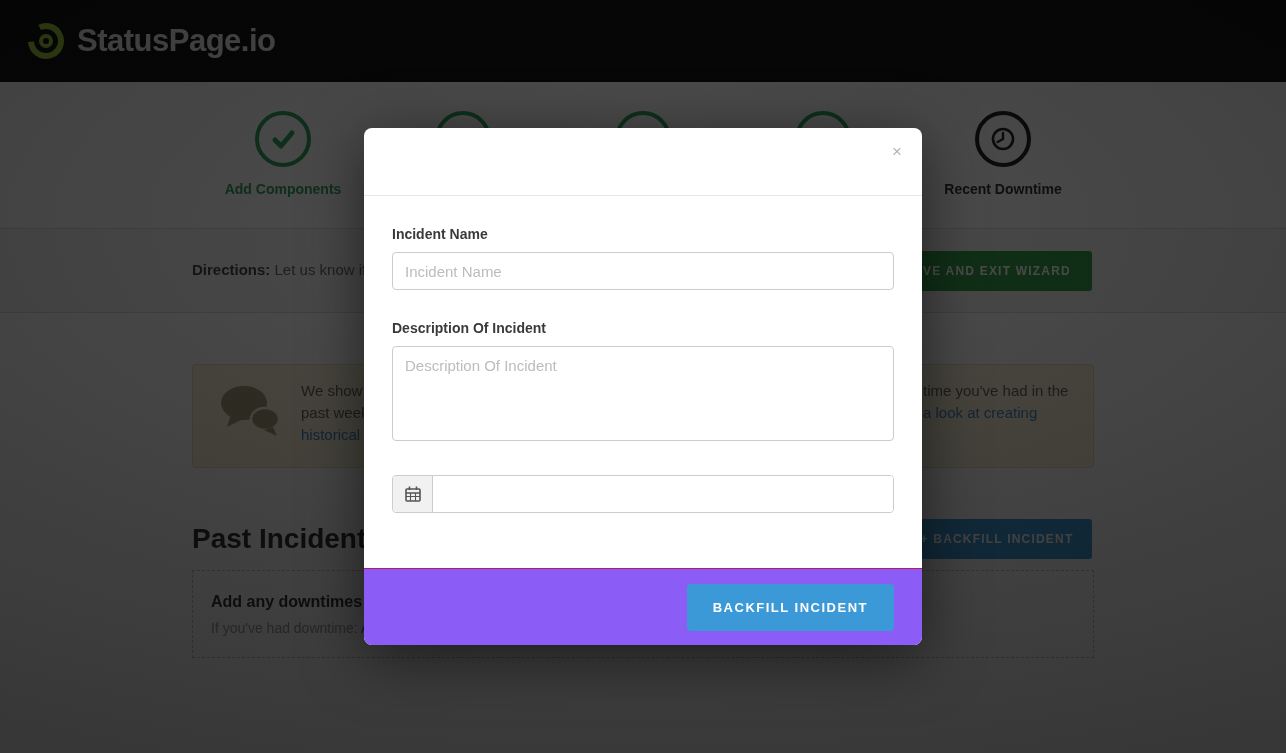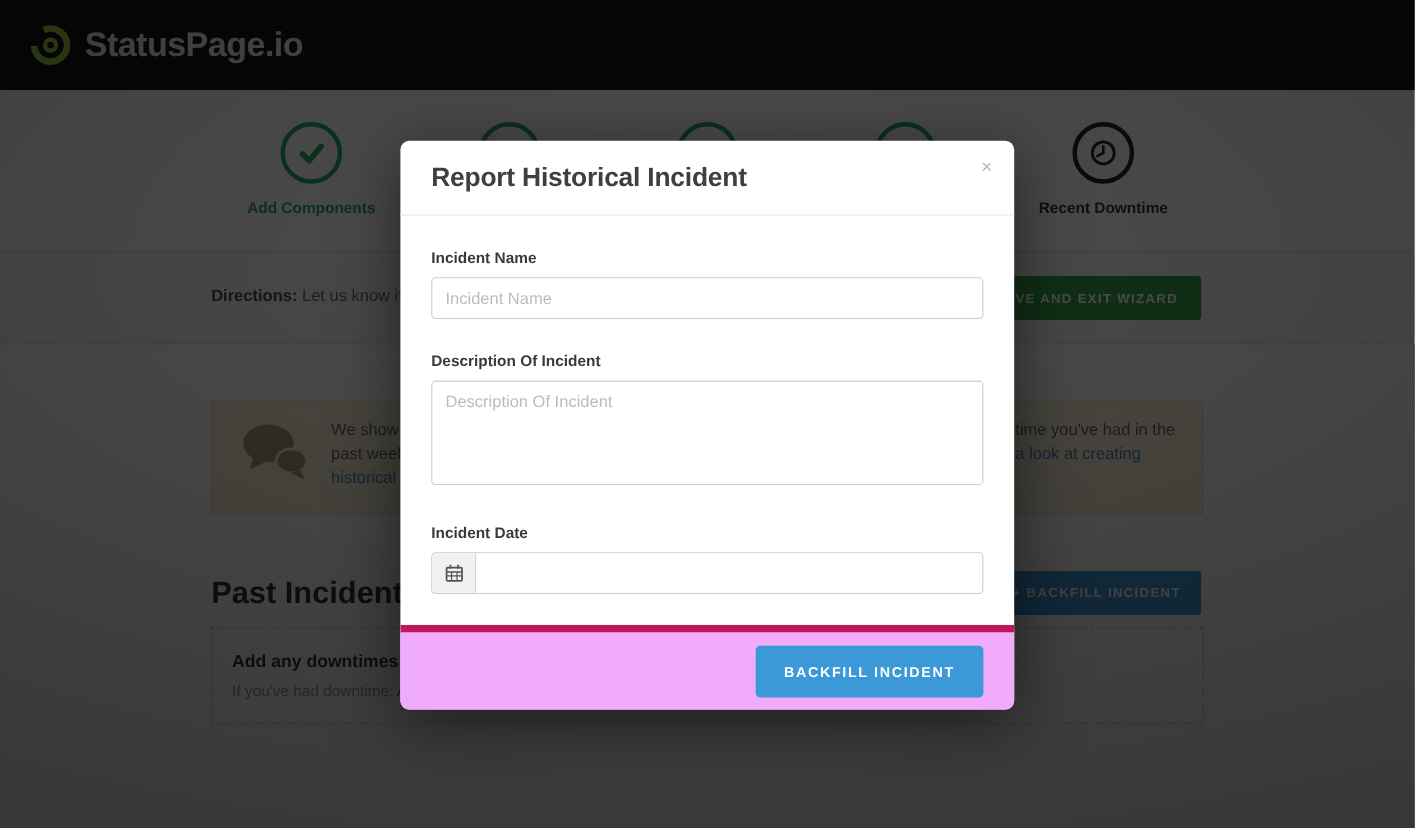--- a/index.html
+++ b/index.html
@@ -65,22 +65,22 @@
   .form-label { display:block; font-size:14px; font-weight:bold; color:#3a3a3a; margin-bottom:10px; }
   .text-input, .text-area { width:100%; border:1px solid #ccc; border-radius:4px; font-size:15px;
                             color:#555; font-family:"Liberation Sans",sans-serif; outline:none; }
   .text-input { height:38px; padding:0 12px; }
   .text-area { height:95px; padding:10px 12px; resize:none; }
   .text-input::placeholder, .text-area::placeholder { color:#bcbcbc; }
   .input-group { display:flex; height:38px; border:1px solid #ccc; border-radius:4px; overflow:hidden; }
   .input-addon { width:40px; background:#f1f1f1; border-right:1px solid #ccc;
                  display:flex; align-items:center; justify-content:center; cursor:pointer; }
   .date-input { flex:1; border:none; outline:none; padding:0 12px; font-size:15px; color:#555; }
-  .modal-footer { position:absolute; left:0; right:0; bottom:0; height:77px; background:#f0abfc;
-                  border-top:7px solid #be185d; border-radius:0 0 8px 8px;
+  .modal-footer { position:absolute; left:0; right:0; bottom:0; height:77px; background:#8b5cf6;
+                  border-top:1px solid #be185d; border-radius:0 0 8px 8px;
                   display:flex; align-items:center; justify-content:flex-end; padding-right:28px; }
   .submit-btn { background:#3b99d8; border-radius:4px; padding:16px 26px; font-size:13px; letter-spacing:1.5px; }
 </style>
 </head>
 <body>
 
 <div class="stage">
 
   <div class="topbar">
     <div class="logo">
@@ -153,34 +153,32 @@
 
   <div class="dashed-box">
     <div class="dashed-title">Add any downtimes y</div>
     <div class="dashed-sub"><span>If you've had downtime: </span><span class="link">A</span></div>
   </div>
 
   <div class="overlay"></div>
 
   <div class="modal">
     <div class="modal-header">
-      <div class="modal-title">Report Historical Incident</div>
       <button class="modal-close">×</button>
     </div>
     <div class="modal-body">
       <div class="form-group">
         <label class="form-label">Incident Name</label>
         <input class="text-input" type="text" placeholder="Incident Name" style="">
       </div>
       <div class="form-group">
         <label class="form-label">Description Of Incident</label>
         <textarea class="text-area" placeholder="Description Of Incident" style=""></textarea>
       </div>
       <div class="form-group">
-        <label class="form-label">Incident Date</label>
         <div class="input-group">
           <div class="input-addon">
             <svg width="18" height="18" viewBox="0 0 18 18">
               <rect x="2" y="4" width="14" height="12" rx="1" fill="none" stroke="#555" stroke-width="1.6"></rect>
               <line x1="5.5" y1="1.5" x2="5.5" y2="5" stroke="#555" stroke-width="1.6"></line>
               <line x1="12.5" y1="1.5" x2="12.5" y2="5" stroke="#555" stroke-width="1.6"></line>
               <line x1="2" y1="8" x2="16" y2="8" stroke="#555" stroke-width="1.3"></line>
               <line x1="2" y1="11.5" x2="16" y2="11.5" stroke="#555" stroke-width="1.1"></line>
               <line x1="6.5" y1="8" x2="6.5" y2="16" stroke="#555" stroke-width="1.1"></line>
               <line x1="11.5" y1="8" x2="11.5" y2="16" stroke="#555" stroke-width="1.1"></line>

